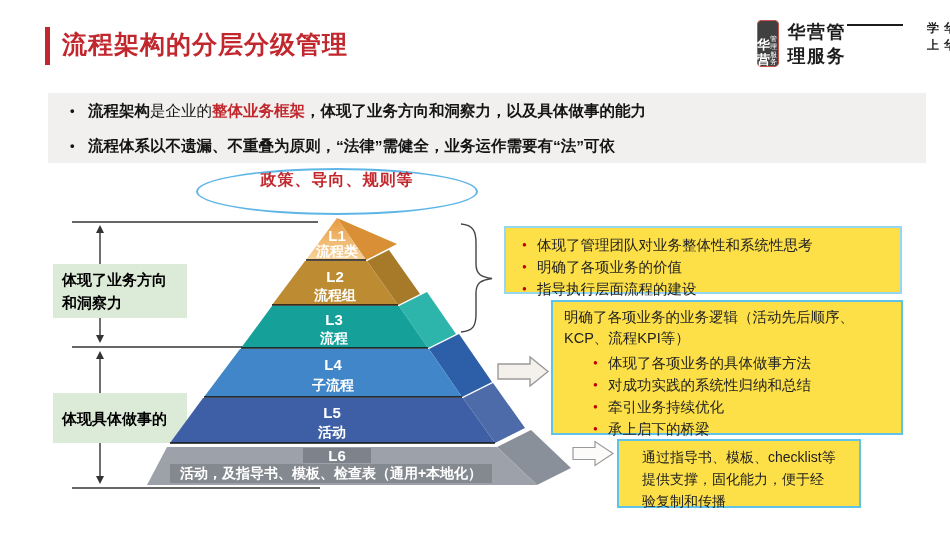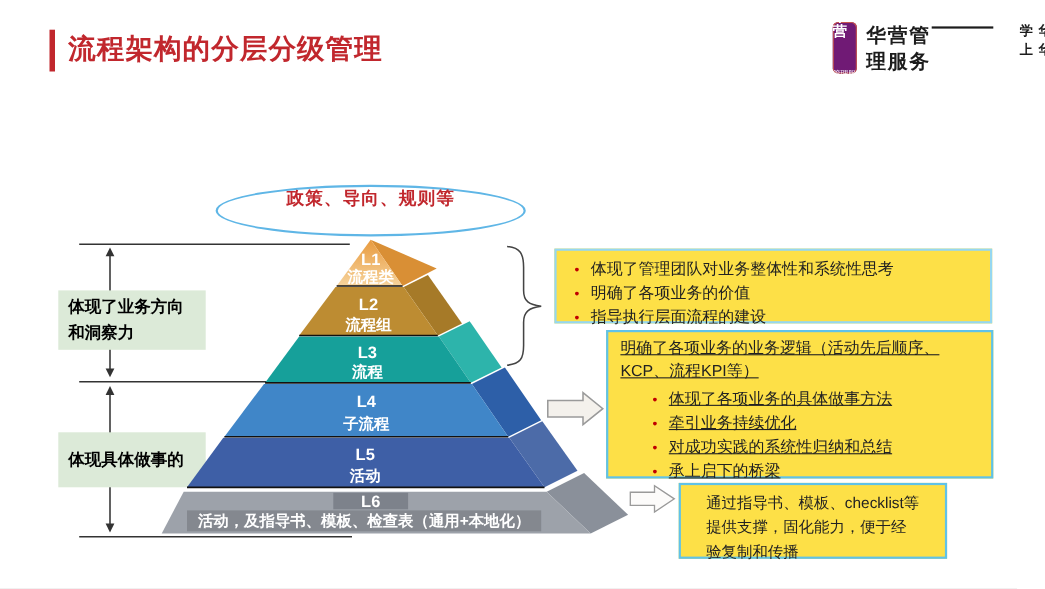--- a/index.html
+++ b/index.html
@@ -4,21 +4,21 @@
 <style>
   html,body{margin:0;padding:0;background:#e8e8e8;}
   .slide{
     position:relative;width:950px;height:535px;background:#ffffff;overflow:hidden;
     font-family:"Liberation Sans","DejaVu Sans",sans-serif;
   }
   
   .title-bar{position:absolute;left:45px;top:27px;width:5px;height:38px;background:#c1272d;}
   .page-title{position:absolute;left:62px;top:28px;font-size:25px;font-weight:bold;color:#c1272d;letter-spacing:1px;}
   .logo{position:absolute;left:757px;top:20px;display:flex;gap:9px;align-items:flex-start;}
-  .seal{width:40px;height:47px;background:#701a75;border-radius:5px;color:#fff;display:flex;flex-direction:column;align-items:flex-end;justify-content:center;line-height:1.1;box-shadow:0 0 0 1px #c9564d inset;}
+  .seal{width:40px;height:47px;background:#404040;border-radius:5px;color:#fff;display:flex;flex-direction:row;align-items:flex-end;justify-content:center;line-height:1.1;box-shadow:0 0 0 1px #c9564d inset;}
   .seal .s1{font-size:13px;font-weight:bold;font-family:"Liberation Serif","DejaVu Serif",serif;}
   .seal .s2{font-size:7px;font-family:"Liberation Serif","DejaVu Serif",serif;margin-top:28px;}
   .logo-right{display:flex;flex-direction:row;}
   .logo-name{font-size:18px;font-weight:bold;color:#1c1c1c;letter-spacing:1.5px;}
   .logo-divider{height:2px;background:#1c1c1c;margin:4px 0 4px 0;width:112px;}
   .logo-slogan{font-size:12px;font-weight:bold;color:#1c1c1c;letter-spacing:5px;margin-left:24px;}
   
   .intro{position:absolute;left:48px;top:93px;width:878px;height:70px;background:#f1f0ee;}
   .intro .line{position:relative;font-size:15.5px;font-weight:bold;color:#141414;line-height:35px;padding-left:40px;white-space:nowrap;}
   .intro .line::before{content:"•";position:absolute;left:22px;top:0;font-size:13px;color:#141414;}
@@ -33,21 +33,21 @@
     display:flex;flex-direction:column;justify-content:center;padding-left:9px;box-sizing:border-box;line-height:23px;}
   .green-1{top:264px;height:54px;}
   .green-2{top:393px;height:50px;}
   
   .pyramid-svg{position:absolute;left:135px;top:210px;pointer-events:none;}
   .lvl-id{fill:#ffffff;font-weight:bold;font-size:15px;text-anchor:middle;}
   .lvl-name{fill:#ffffff;font-weight:bold;font-size:14px;text-anchor:middle;}
   
   .rbox{position:absolute;background:#fde047;box-sizing:border-box;color:#222;}
   .rbox1{left:504px;top:226px;width:398px;height:68px;border:2px solid #95d7f1;}
-  .rbox2{left:551px;top:300px;width:352px;height:135px;border:2px solid #5fc2e9;text-decoration:underline;}
+  .rbox2{left:551px;top:300px;width:352px;height:135px;border:2px solid #5fc2e9;}
   .rbox3{left:617px;top:439px;width:244px;height:69px;border:2px solid #5fc2e9;padding:5px 23px;font-size:14px;line-height:22px;}
   .rlist{list-style:none;margin:3px 0 0 0;padding:0;}
   .rlist li{position:relative;font-size:14.5px;line-height:22px;padding-left:15px;}
   .rlist li::before{content:"●";position:absolute;left:0;top:0;font-size:8px;color:#c00000;}
   .rbox1 .rlist{margin:6px 0 0 16px;}
   .rbox2 .heading{font-size:14.5px;line-height:21px;margin:5px 8px 0 11px;max-width:322px;}
   .rbox2 .rlist{margin:3px 0 0 40px;}
 </style>
 </head>
 <body>
@@ -61,20 +61,26 @@
       <span class="s1">华营</span>
       <span class="s2">管理服务</span>
     </div>
     <div class="logo-right">
       <span class="logo-name">华营管理服务</span>
       <span class="logo-divider"></span>
       <span class="logo-slogan">学华为上华营</span>
     </div>
   </div>
 
+  <div class="intro">
+    <div class="line">
+      <span>流程架构</span><span class="normal">是企业的</span><span class="red">整体业务框架</span><span>，体现了业务方向和洞察力，以及具体做事的能力</span>
+    </div>
+    <div class="line">流程体系以不遗漏、不重叠为原则，“法律”需健全，业务运作需要有“法”可依</div>
+  </div>
 
   <div class="policy-ellipse">
     <span>政策、导向、规则等</span>
   </div>
 
   <svg class="lines-svg" width="290" height="300" viewBox="60 210 290 300">
     <line x1="72" y1="222" x2="318" y2="222" stroke="#333" stroke-width="1.4"></line>
     <line x1="72" y1="347" x2="244" y2="347" stroke="#333" stroke-width="1.4"></line>
     <line x1="72" y1="488" x2="320" y2="488" stroke="#333" stroke-width="1.4"></line>
     <g>
@@ -153,22 +159,22 @@
       <li>体现了管理团队对业务整体性和系统性思考</li>
       <li>明确了各项业务的价值</li>
       <li>指导执行层面流程的建设</li>
     </ul>
   </div>
 
   <div class="rbox rbox2">
     <div class="heading">明确了各项业务的业务逻辑（活动先后顺序、KCP、流程KPI等）</div>
     <ul class="rlist">
       <li>体现了各项业务的具体做事方法</li>
+      <li>对成功实践的系统性归纳和总结</li>
       <li>牵引业务持续优化</li>
-      <li>对成功实践的系统性归纳和总结</li>
       <li>承上启下的桥梁</li>
     </ul>
   </div>
 
   <div class="rbox rbox3">
     <span>通过指导书、模板、checklist等提供支撑，固化能力，便于经验复制和传播</span>
   </div>
 
 </div>
 

